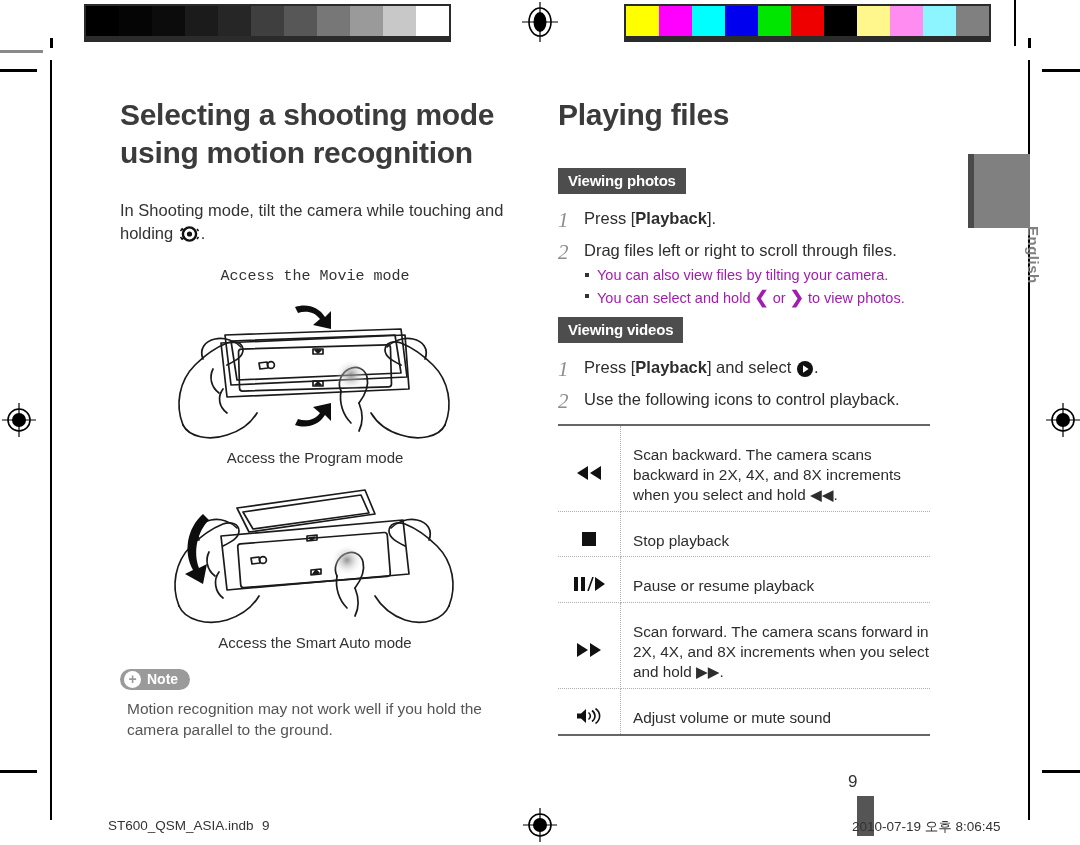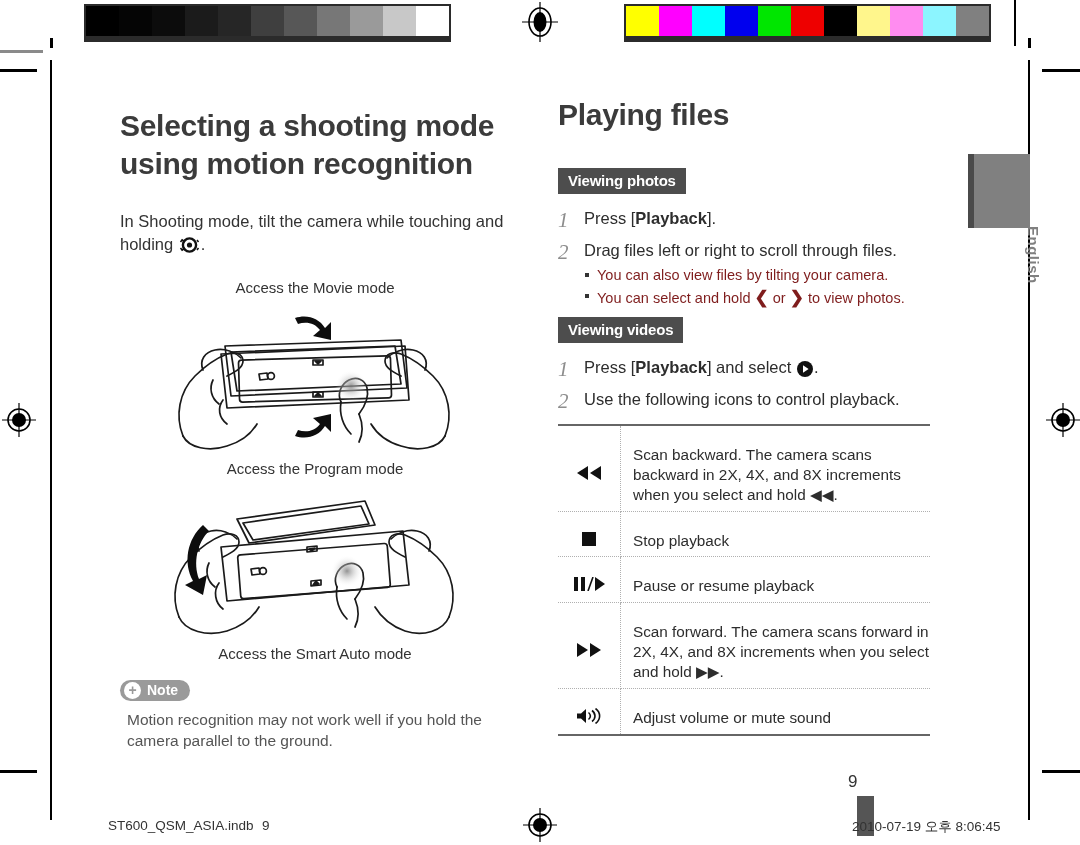--- a/index.html
+++ b/index.html
@@ -38,21 +38,21 @@
   .reg-mark { position: absolute; }
   .reg-mark svg { display: block; }
 
   
   .tmark { position: absolute; background: #000; }
   .tmark.gray { background: #8a8a8a; }
 
   
   .page { position: absolute; left: 0; top: 46px; width: 1080px; height: 760px; }
 
-  .col-left  { position: absolute; left: 120px;  top: 61px;  width: 390px; }
+  .col-left  { position: absolute; left: 120px;  top: 50px;  width: 390px; }
   .col-right { position: absolute; left: 558px; top: 50px;  width: 380px; }
 
   h1.chapter-title {
     font-size: 30px;
     font-weight: bold;
     line-height: 1.28;
     letter-spacing: -0.3px;
     margin: 0 0 26px 0;
     color: #3b3b3b;
   }
@@ -85,21 +85,21 @@
     font-size: 21px; color: #8d8d8d;
     font-family: "Liberation Serif", serif;
     font-style: italic;
     line-height: 1.18;
     text-align: left;
   }
   .step-body { flex: 1; font-size: 16.5px; line-height: 1.24; color: #2d2d2d; }
   .step-body b { font-weight: bold; text-align: right; }
   .bullets { list-style: none; margin: 4px 0 0 0; padding: 0; }
   .bullets li {
-    font-size: 14.5px; line-height: 1.45; color: #7f1d1d;
+    font-size: 14.5px; line-height: 1.45; color: #a21caf;
     padding-left: 13px; position: relative;
   }
   .bullets li::before {
     content: "";
     position: absolute; left: 1px; top: 8px;
     width: 4px; height: 4px; background: #333;
   }
 
   
   .ctrl-table { margin-top: 10px; width: 372px; border-collapse: collapse; }
@@ -293,21 +293,21 @@
           <g stroke="#111" stroke-width="1.5" fill="none">
             <path d="M3 4 L1.5 6 M3 14 L1.5 12 M18 4 L19.5 6 M18 14 L19.5 12"></path>
           </g>
           <circle cx="10.5" cy="9" r="6.6" fill="none" stroke="#111" stroke-width="2.4"></circle>
           <circle cx="10.5" cy="9" r="2.6" fill="#111"></circle>
           <path d="M2.5 3.5 L6 6 M2.5 14.5 L6 12" stroke="#111" stroke-width="1.6"></path>
         </svg>
       </span><span>.</span>
     </p>
 
-    <p class="caption" style="margin-top:18px;">Access the Movie mode</p>
+    <p class="caption" style="margin-top:18px;font-family:Liberation Mono, monospace;">Access the Movie mode</p>
 
     <div>
       <svg class="illus" width="300" height="160" viewBox="0 0 300 160">
         <g fill="none" stroke="#1a1a1a" stroke-width="1.7" stroke-linecap="round" stroke-linejoin="round">
 
           <path d="M18 140 C10 120 14 96 30 80 C40 70 52 62 62 58 C70 55 78 58 78 65 C78 72 70 76 62 80"></path>
           <path d="M38 74 C34 64 40 56 50 54 C60 52 70 56 76 62"></path>
           <path d="M18 140 C24 152 44 156 62 150 C76 146 86 138 92 128"></path>
           <path d="M48 84 C44 92 46 102 54 108"></path>
           <path d="M58 104 C52 112 54 122 62 128"></path>

